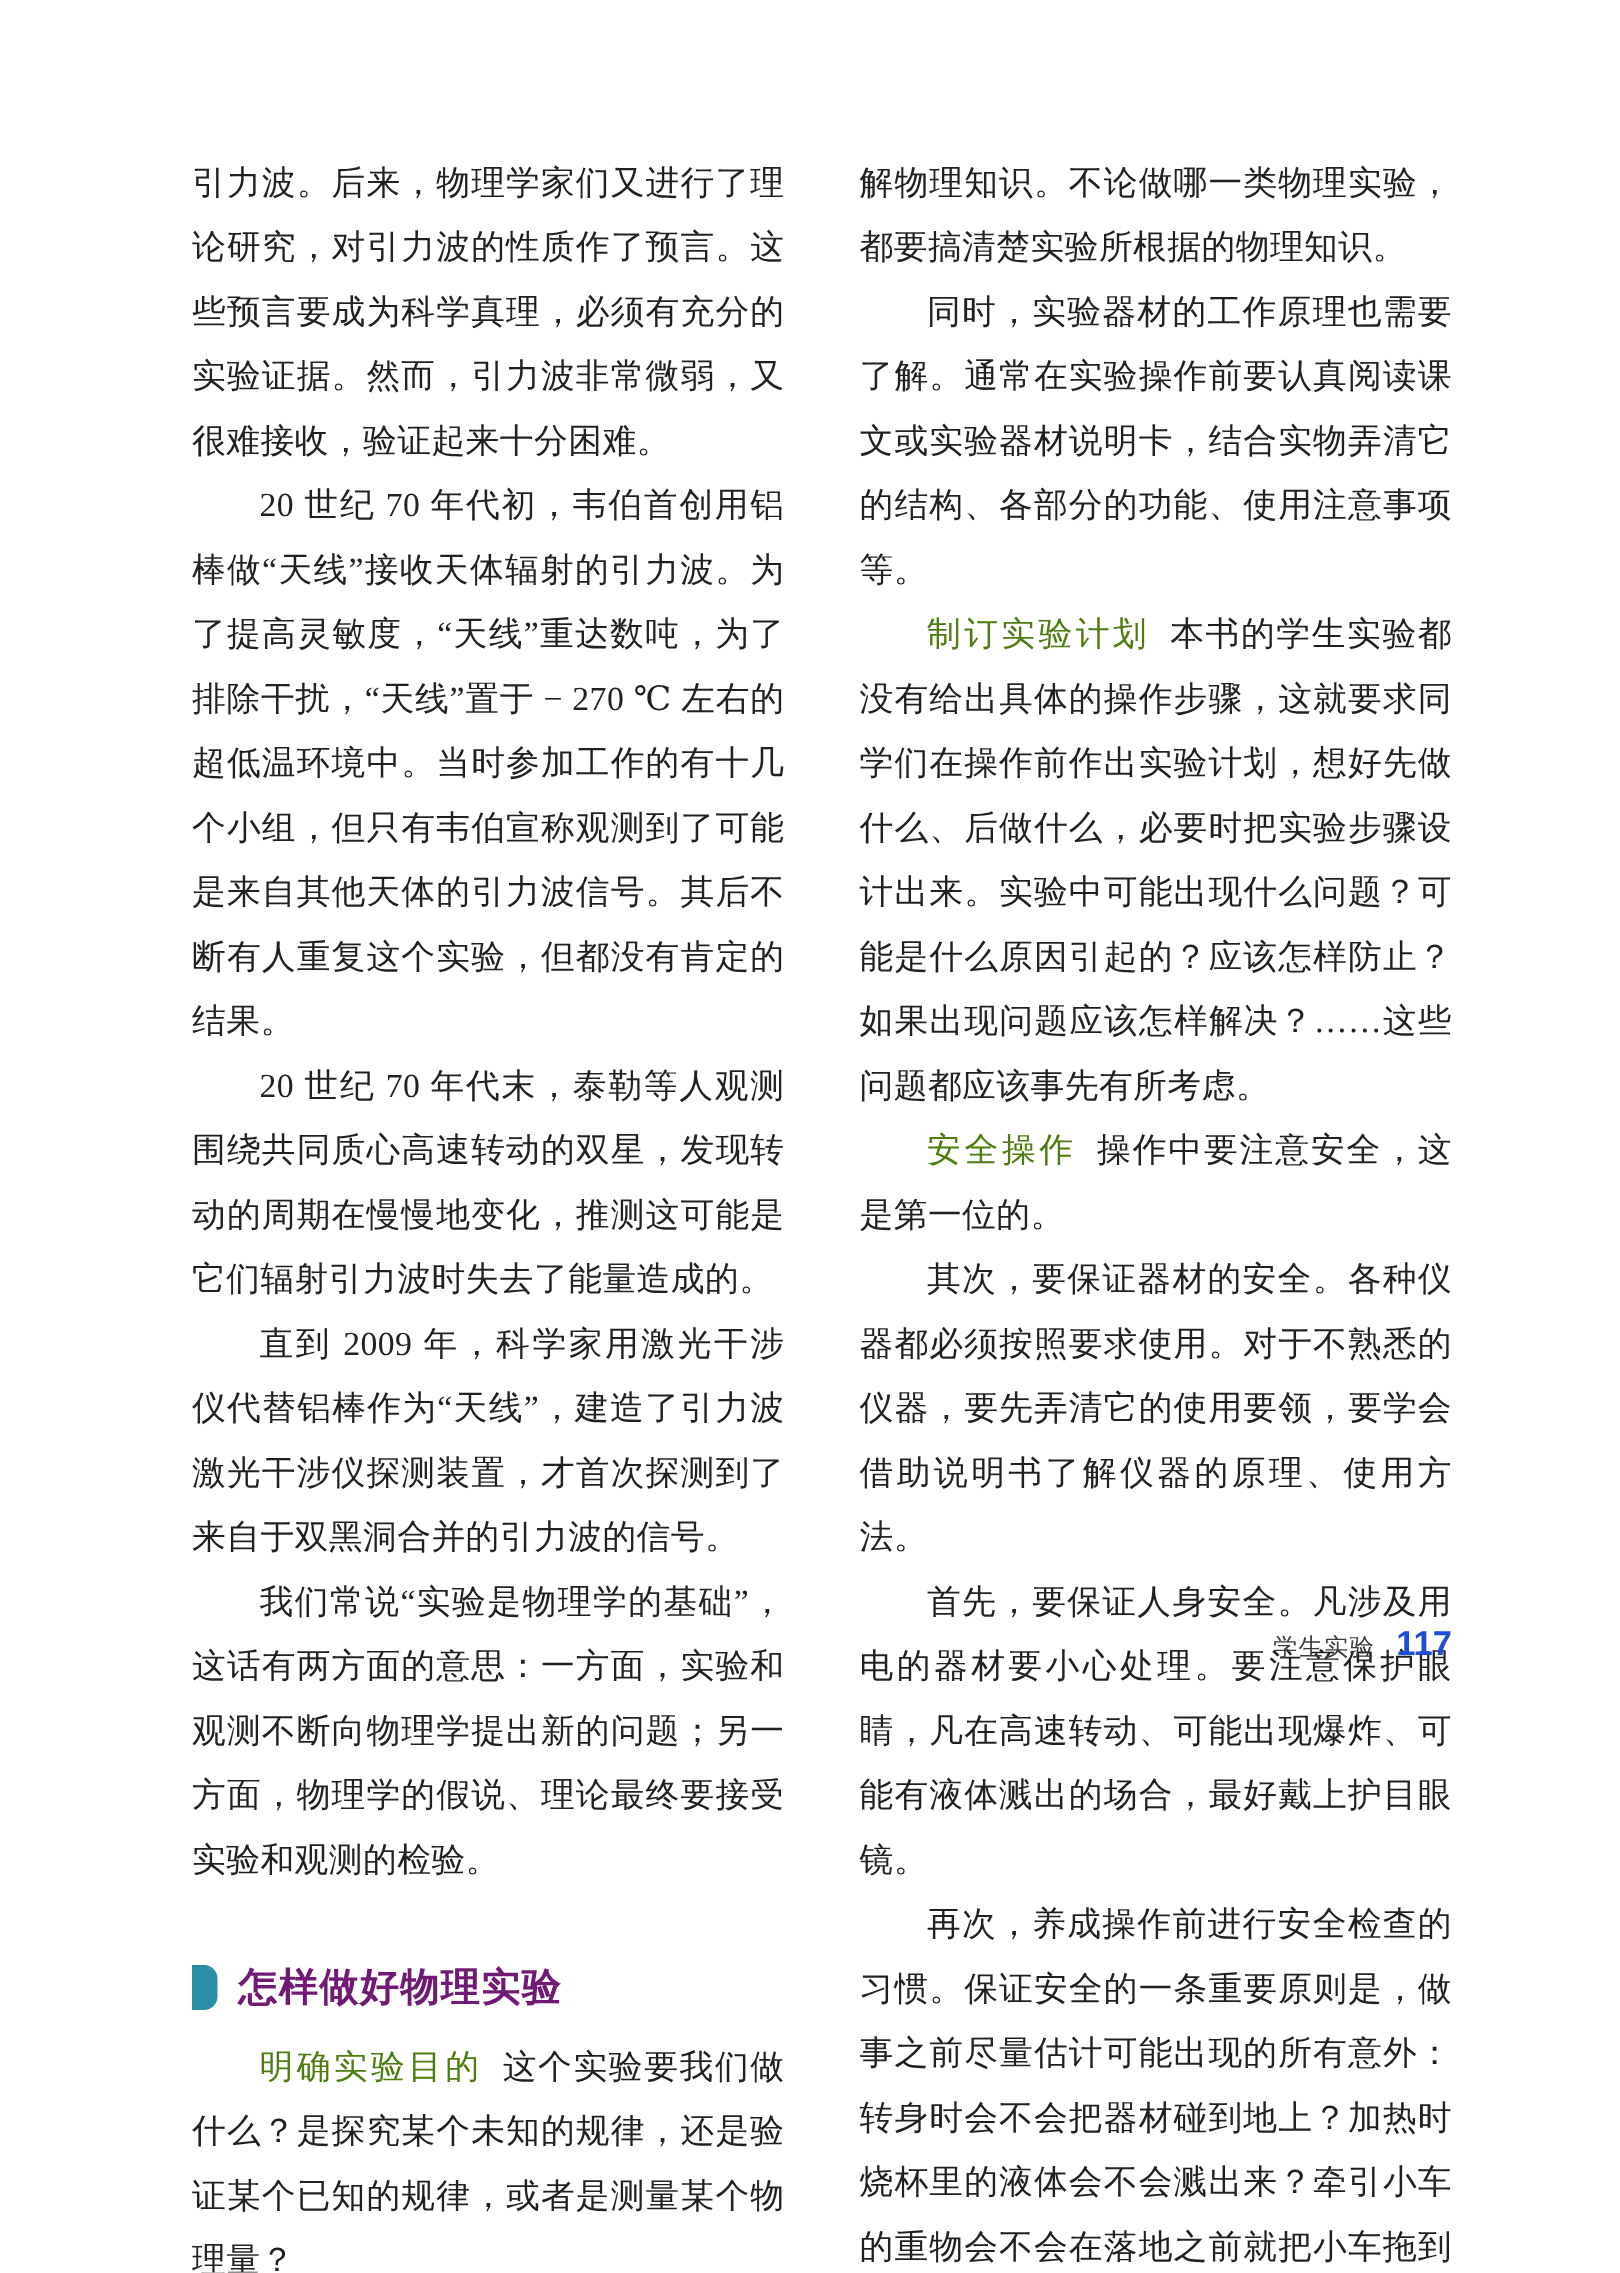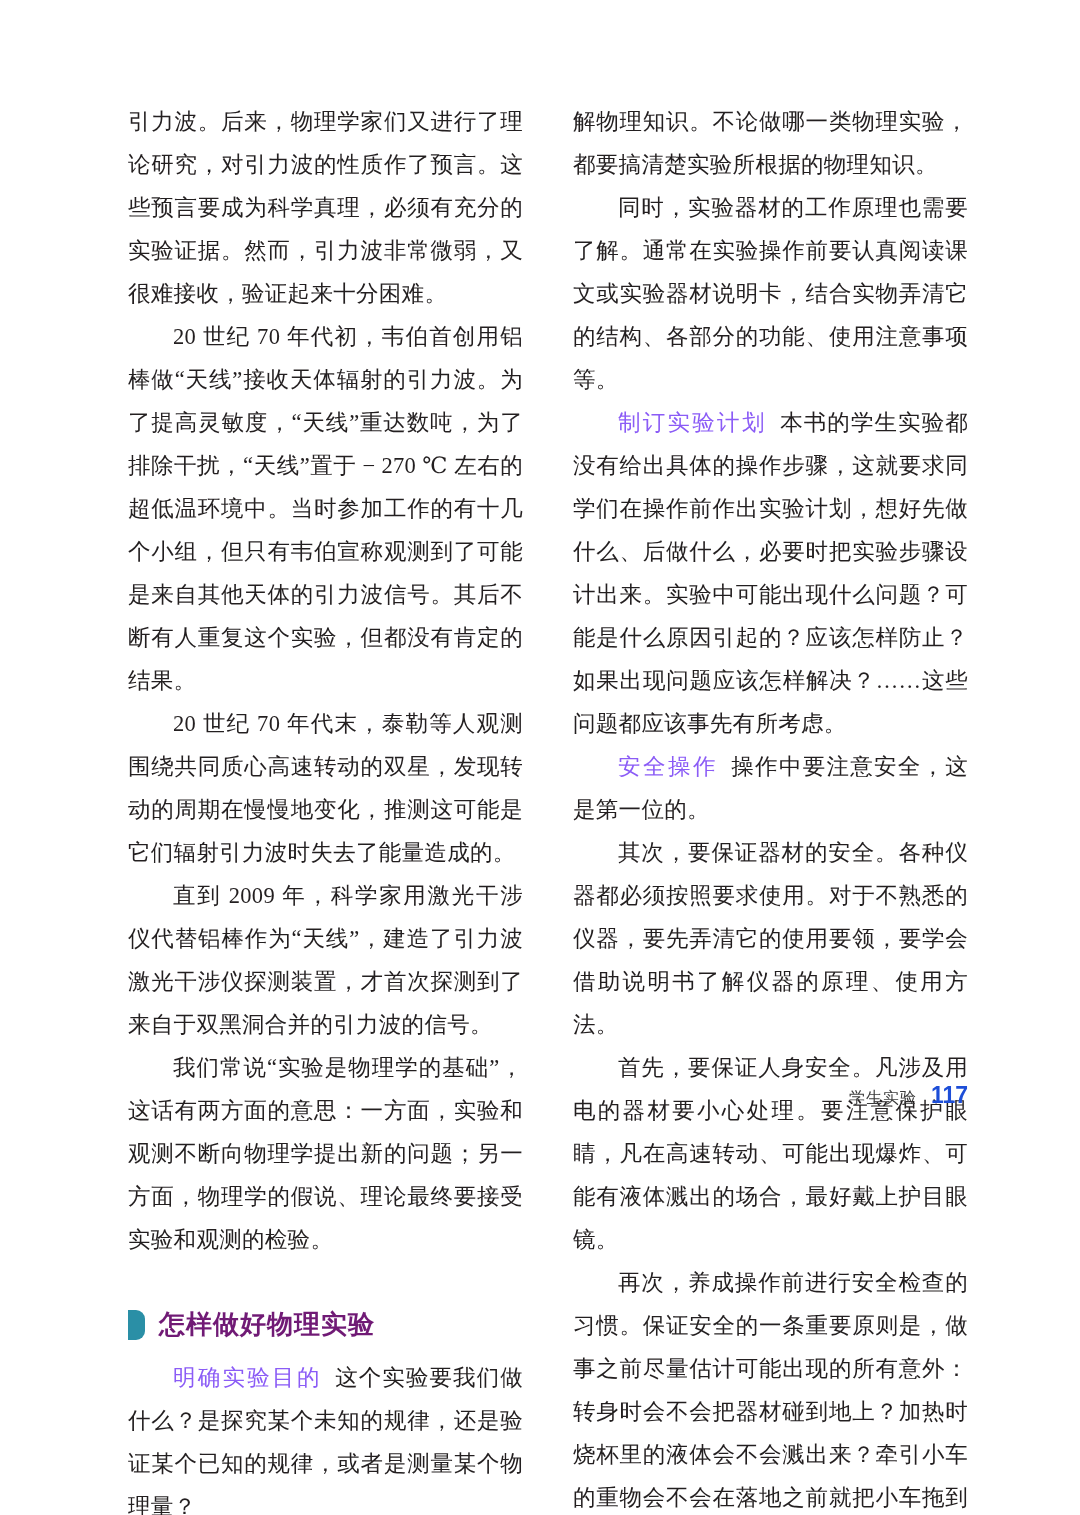--- a/index.html
+++ b/index.html
@@ -58,21 +58,21 @@
     flex: 0 0 auto;
   }
   .section-head .title {
     font-family: "Liberation Sans", "DejaVu Sans", sans-serif;
     font-weight: bold;
     font-size: 26px;
     color: #701a75;
     letter-spacing: 1px;
   }
   .lead {
-    color: #8b5cf6;
+    color: #4d7c0f;
     font-family: Liberation Sans, sans-serif;
     letter-spacing: 1.5px;
   }
   .gap-after-lead { margin-right: 0.6em; }
   .footer {
     position: absolute;
     right: 112px;
     bottom: 88px;
     display: flex;
     align-items: baseline;

